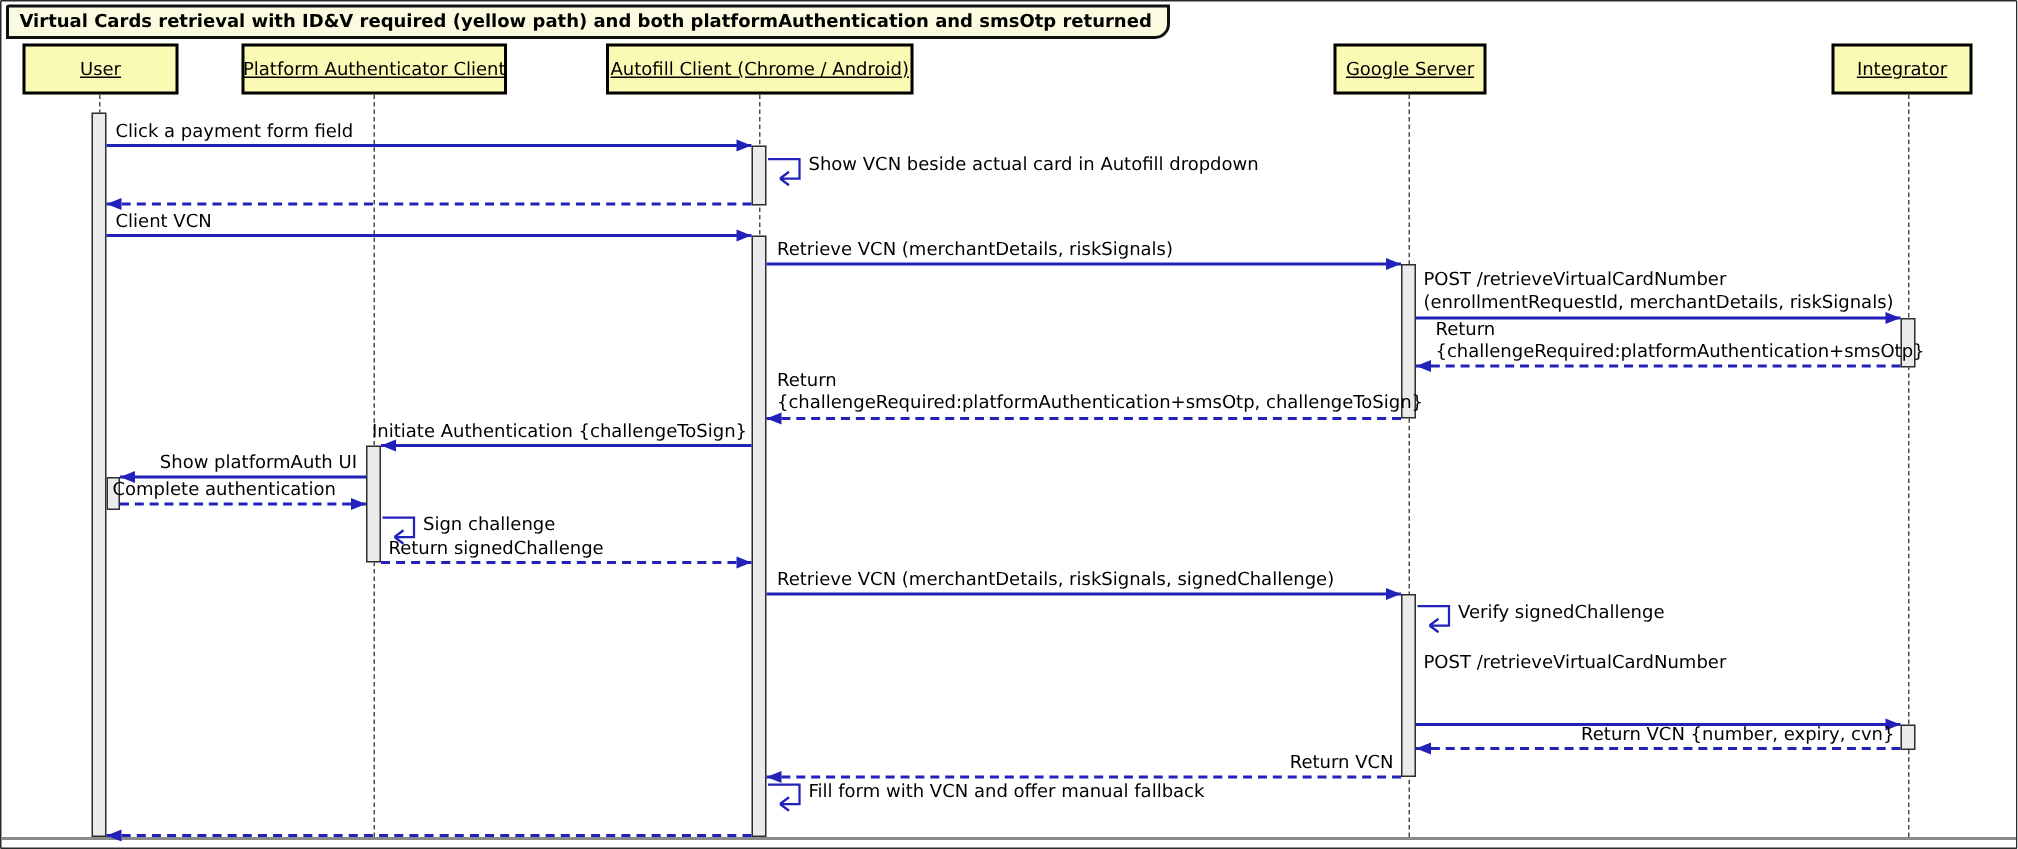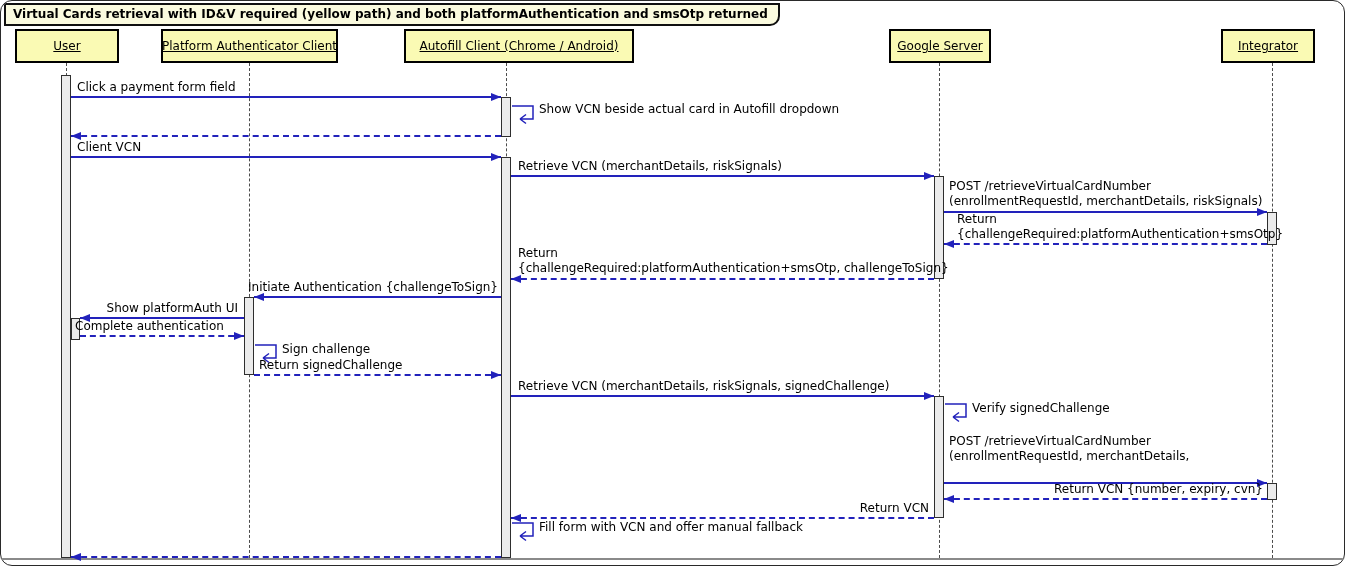--- a/index.html
+++ b/index.html
@@ -1,17 +1,17 @@
 <!DOCTYPE html>
 <html><head>
 <meta charset="utf-8">
 <style>
   html,body{margin:0;padding:0;background:#fff;font-family:"DejaVu Sans","Liberation Sans",sans-serif;}
   #frame{position:relative;width:1345px;height:566px;background:#ffffff;border:1px solid #2a2a2a;
-         border-radius:12px;box-sizing:border-box;overflow:hidden;}
+         border-radius:1px;box-sizing:border-box;overflow:hidden;}
   #title{position:absolute;left:3px;top:2px;padding:2px 10px 3px 7px;border:2px solid #101010;
          border-bottom-right-radius:10px;border-top-left-radius:2px;font-weight:bold;font-size:12px;
          white-space:nowrap;z-index:6;}
   #bottom-rule{position:absolute;left:0;right:0;top:557px;height:2px;z-index:1;}
   .participant{position:absolute;top:28px;height:34px;border:2px solid #000;box-sizing:border-box;
          display:flex;align-items:center;justify-content:center;font-size:12px;z-index:3;text-align:center;}
   .participant span{text-decoration:underline;white-space:nowrap;}
   .lifeline{position:absolute;top:62px;height:495px;width:0;border-left:1px dashed #4c4c4c;z-index:0;}
   .activation{position:absolute;border:1px solid #2e2e2e;box-sizing:border-box;z-index:2;}
   .msg-line{position:absolute;height:0;z-index:3;}
@@ -33,21 +33,21 @@
   <div id="diagram">
       <div class="lifeline" style="left: 65px; border-left-color: rgb(76, 76, 76);"></div>
       <div class="participant" style="left: 14px; width: 104px; background: rgb(250, 250, 180); border-color: rgb(0, 0, 0);">
         <span>User</span>
       </div>
       <div class="lifeline" style="left: 248px; border-left-color: rgb(76, 76, 76);"></div>
       <div class="participant" style="left: 160px; width: 177px; background: rgb(250, 250, 180); border-color: rgb(0, 0, 0);">
         <span>Platform Authenticator Client</span>
       </div>
       <div class="lifeline" style="left: 505px; border-left-color: rgb(76, 76, 76);"></div>
-      <div class="participant" style="left: 403px; width: 230px; background: rgb(250, 250, 180); border-color: rgb(0, 0, 0);">
+      <div class="participant" style="left: 403px; width: 205px; background: rgb(250, 250, 180); border-color: rgb(0, 0, 0);">
         <span>Autofill Client (Chrome / Android)</span>
       </div>
       <div class="lifeline" style="left: 938px; border-left-color: rgb(76, 76, 76);"></div>
       <div class="participant" style="left: 888px; width: 102px; background: rgb(250, 250, 180); border-color: rgb(0, 0, 0);">
         <span>Google Server</span>
       </div>
       <div class="lifeline" style="left: 1271px; border-left-color: rgb(76, 76, 76);"></div>
       <div class="participant" style="left: 1220px; width: 94px; background: rgb(250, 250, 180); border-color: rgb(0, 0, 0);">
         <span>Integrator</span>
       </div>
@@ -135,21 +135,20 @@
       <svg width="26" height="22" class="selfmsg" style="left: 943px; top: 402px;">
         <path d="M1 1 H22 V14 H9 M9 14 L15 9.5 M9 14 L15 18.5" fill="none" stroke="#2222bb" stroke-width="1.5"></path>
       </svg>
       <div class="msg-label" style="left: 971px; top: 400px;">
         <div>Verify signedChallenge</div>
       </div>
       <div class="msg-line solid" style="left: 943px; top: 481px; width: 323px;"></div>
       <div class="arrowhead right" style="top: 478px; left: 1256px;"></div>
       <div class="msg-label" style="left: 948px; top: 433px;">
         <div>POST /retrieveVirtualCardNumber</div>
-        <div>(enrollmentRequestId, merchantDetails,</div>
       </div>
       <div class="msg-line dashed" style="left: 943px; top: 497px; width: 323px;"></div>
       <div class="arrowhead left" style="top: 494px; left: 943px;"></div>
       <div class="msg-label right" style="left: 1262px; top: 481px;">
         <div>Return VCN {number, expiry, cvn}</div>
       </div>
       <div class="msg-line dashed" style="left: 510px; top: 516px; width: 423px;"></div>
       <div class="arrowhead left" style="top: 513px; left: 510px;"></div>
       <div class="msg-label right" style="left: 928px; top: 500px;">
         <div>Return VCN</div>

